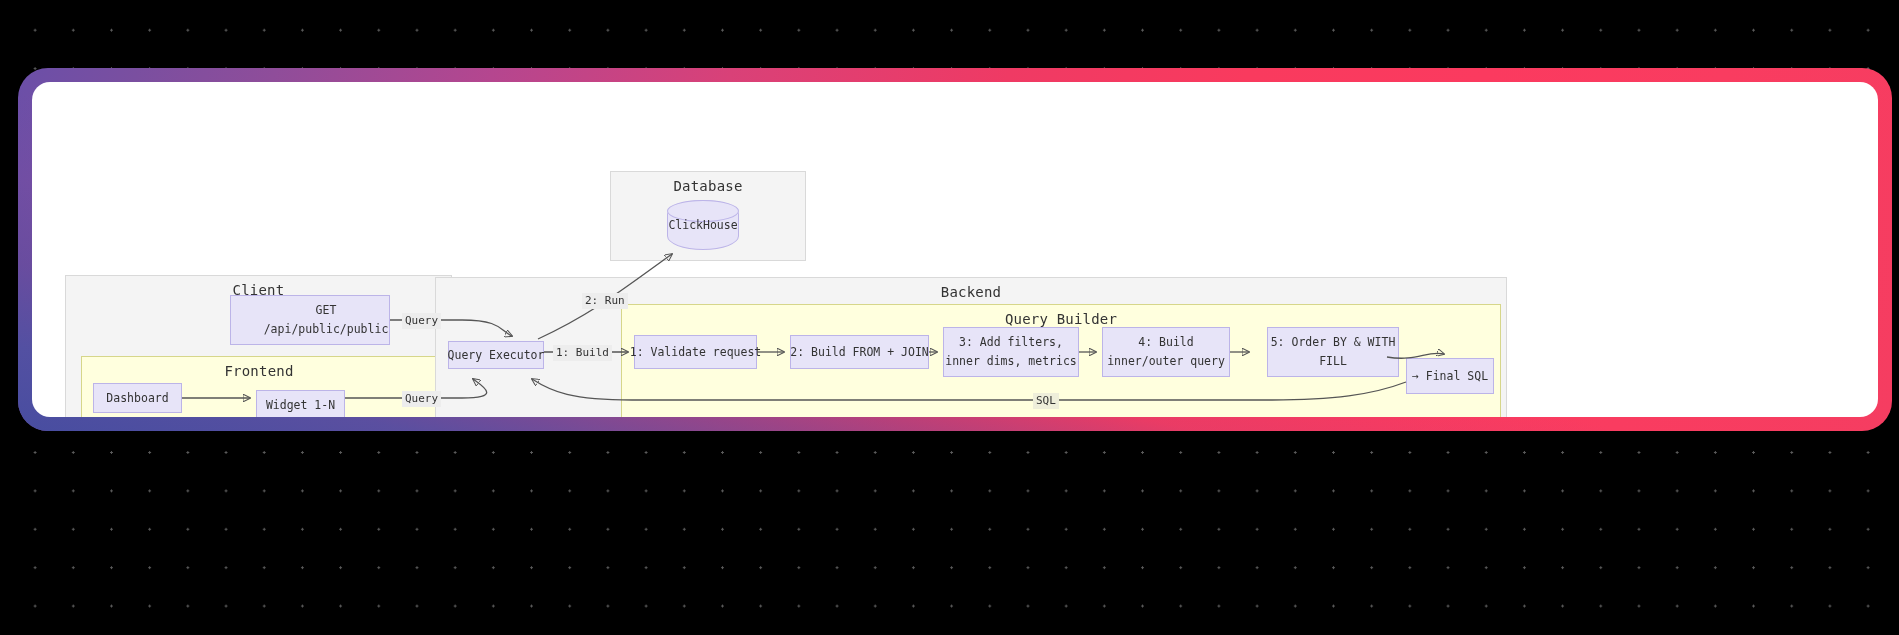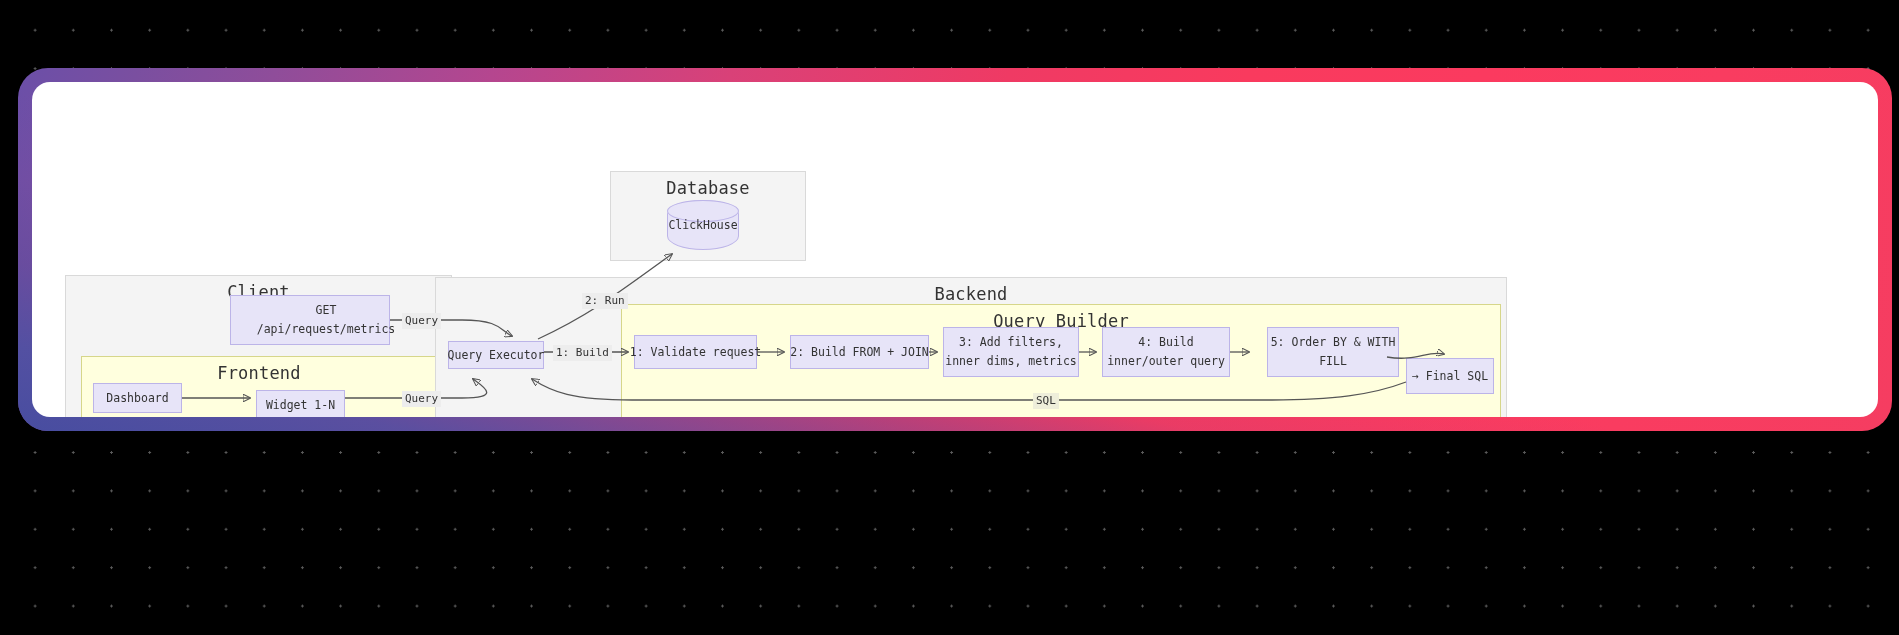--- a/index.html
+++ b/index.html
@@ -58,21 +58,21 @@
     background: #f4f4f4;
   }
   .cluster.yellow {
     border: 1px solid #d6d68a;
     background: #ffffde;
   }
   .cluster-label {
     position: absolute;
     top: 6px; left: 0; right: 0;
     text-align: center;
-    font-size: 17px;
+    font-size: 14px;
     color: #333333;
     letter-spacing: 0.2px;
     white-space: nowrap;
   }
   .node {
     position: absolute;
     background: #e7e4f8;
     border: 1px solid #bcb4e8;
     display: flex;
     flex-direction: column;
@@ -137,21 +137,21 @@
 <div id="stage">
   <div id="frame">
     <div id="canvas">
 
       <div class="cluster" style="left:33px; top:193px; width:387px; height:163px;">
         <div class="cluster-label">Client</div>
       </div>
 
       <div class="node" style="left:198px; top:213px; width:160px; height:50px;padding-left:32px;">
         <span>GET</span>
-        <span>/api/request/metrics</span>
+        <span>/api/public/public</span>
       </div>
 
       <div class="cluster yellow" style="left:49px; top:274px; width:356px; height:67px;">
         <div class="cluster-label">Frontend</div>
       </div>
 
       <div class="node" style="left:61px; top:301px; width:89px; height:30px;">
         <span>Dashboard</span>
       </div>
 

